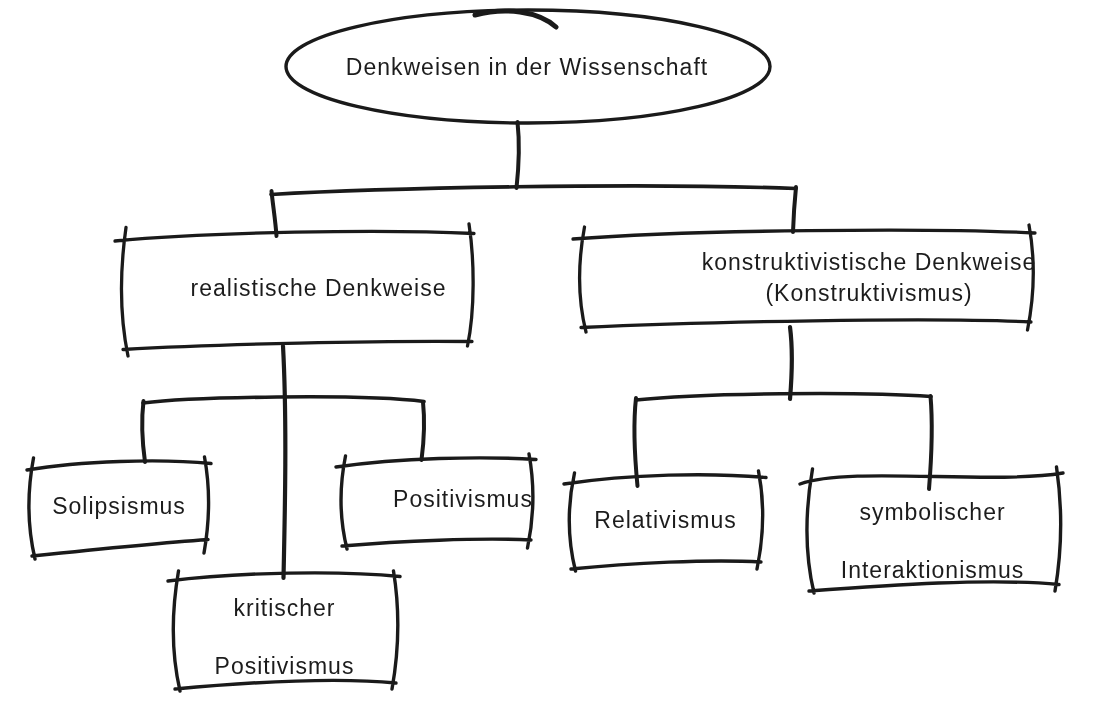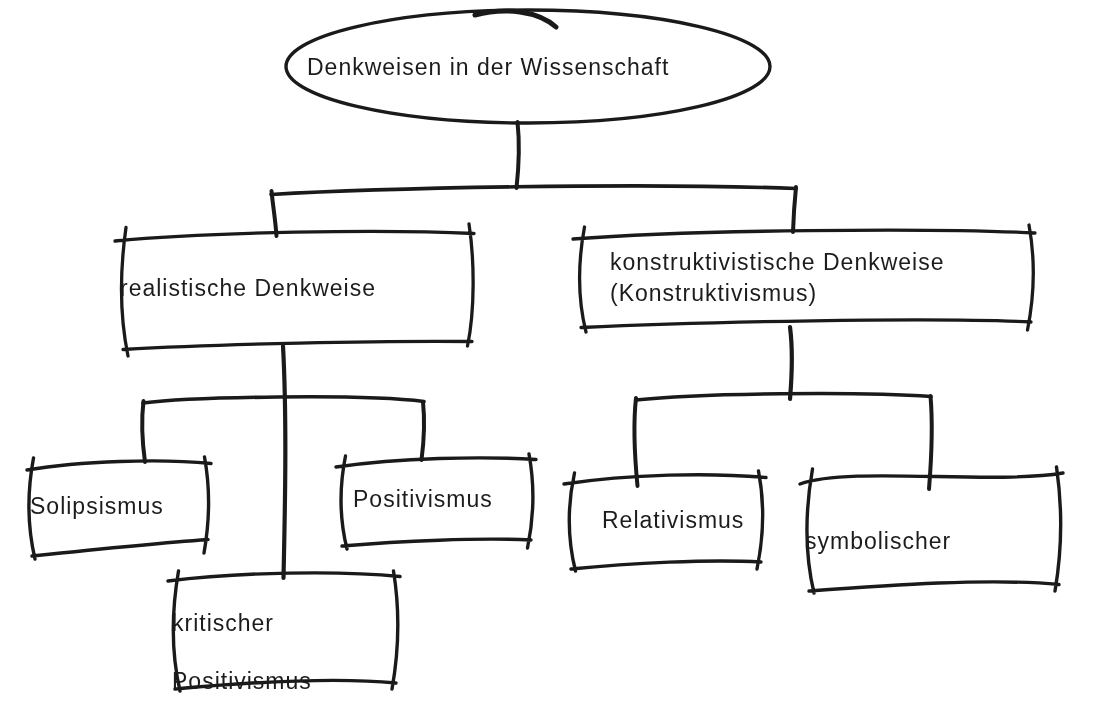--- a/index.html
+++ b/index.html
@@ -25,21 +25,21 @@
   .strokes path, .strokes ellipse {
     fill: none;
     stroke: #1a1a1a;
     stroke-linecap: round;
     stroke-linejoin: round;
   }
   .label {
     position: absolute;
     display: flex;
     flex-direction: column;
-    align-items: flex-start;
+    align-items: center;
     justify-content: center;
     text-align: center;
     color: #1c1c1c;
     font-size: 23px;
     letter-spacing: 1px;
     white-space: nowrap;
   }
   .label .line { display: block; }
   .lh34 .line { line-height: 34px; margin-top: 24px; }
   .lh31 .line { line-height: 31px; }
@@ -120,26 +120,27 @@
   </div>
 
   <div class="label" style="left:30px; top:462px; width:178px; height:88px;">
     <span class="line">Solipsismus</span>
   </div>
 
   <div class="label" style="left:340px; top:457px; width:220px; height:85px;margin-left:13px;">
     <span class="line">Positivismus</span>
   </div>
 
-  <div class="label lh34" style="left:172px; top:590px; width:225px; height:110px; padding-bottom:10px; box-sizing:border-box;">
+  <div class="label lh34" style="left:172px; top:575px; width:225px; height:110px; padding-bottom:10px; box-sizing:border-box;">
     <span class="line">kritischer</span>
     <span class="line">Positivismus</span>
   </div>
 
-  <div class="label" style="left:568px; top:478px; width:195px; height:84px;padding-left:34px;">
+  <div class="label" style="left:568px; top:478px; width:195px; height:84px;">
     <span class="line">Relativismus</span>
   </div>
 
   <div class="label lh34" style="left:805px; top:470px; width:255px; height:118px;">
     <span class="line">symbolischer</span>
+    <span class="line">Interaktionismus</span>
   </div>
 
 </div>
 
 </body></html>

